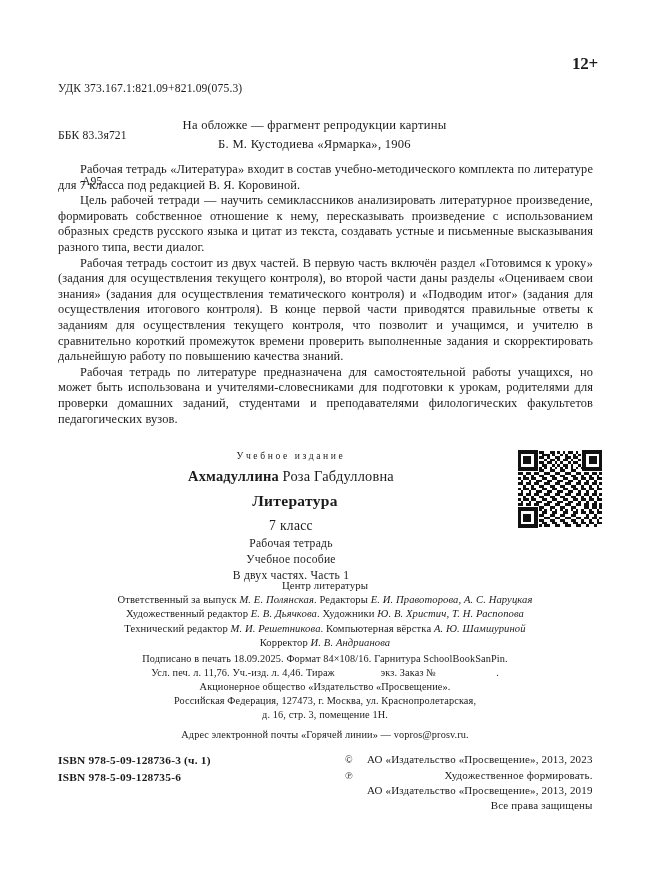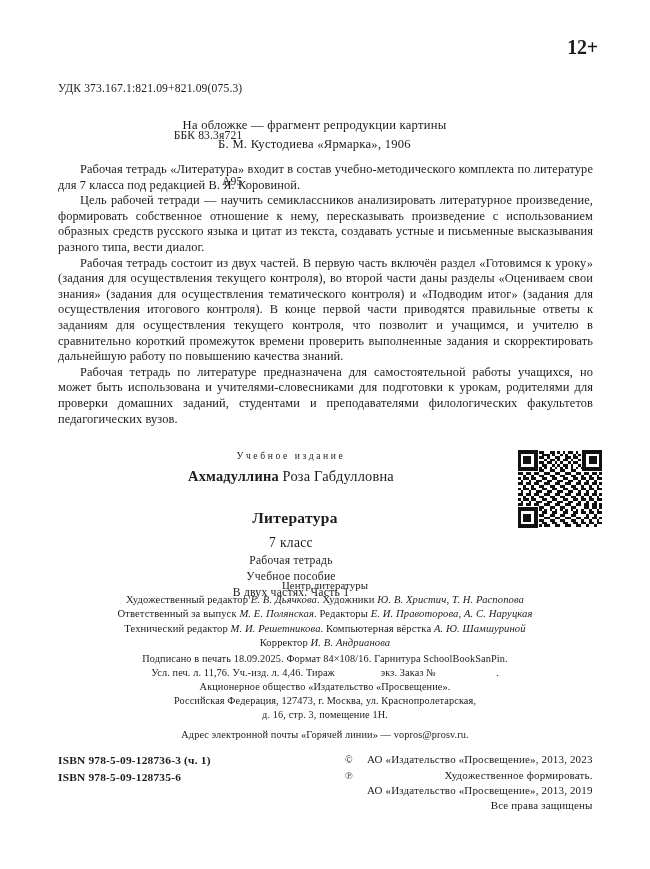--- a/index.html
+++ b/index.html
@@ -26,28 +26,28 @@
   
   .udk-block {
     position: absolute;
     left: 58px;
     top: 50px;
     font-size: 11.6px;
     line-height: 15.5px;
     letter-spacing: 0.15px;
     white-space: pre;
   }
-  .udk-line { white-space: pre; text-align: right; }
+  .udk-line { white-space: pre; }
   .udk-line.indent { padding-left: 24px; }
 
   .age-rating {
     position: absolute;
     right: 52px;
-    top: 36px;
-    font-size: 20px;
+    top: 54px;
+    font-size: 17px;
     font-weight: bold;
     letter-spacing: -0.2px;
   }
 
   
   .cover-note {
     position: absolute;
     left: 0;
     top: 116px;
     width: 629px;
@@ -95,21 +95,21 @@
     letter-spacing: 0.2px;
   }
   .imprint-author .given {
     font-weight: normal;
   }
   .imprint-title {
     font-size: 15.5px;
     font-weight: bold;
     line-height: 24px;
     letter-spacing: 0.3px;
-    margin-top: 20px;
+    margin-top: 3px;
     padding-left: 8px;
   }
   .imprint-grade {
     font-size: 13.6px;
     line-height: 21px;
     letter-spacing: 0.3px;
     margin-top: 2px;
   }
   .imprint-sub {
     font-size: 11.6px;
@@ -707,22 +707,22 @@
         <rect x="26" y="2.5" width="5" height="5" fill="#ffffff"></rect>
         <rect x="27" y="3.5" width="3" height="3" fill="#111111"></rect>
         <rect x="0" y="23.5" width="7" height="7" fill="none" stroke="#111111" stroke-width="1"></rect>
         <rect x="1" y="24.5" width="5" height="5" fill="#ffffff"></rect>
         <rect x="2" y="25.5" width="3" height="3" fill="#111111"></rect>
       </svg>
   </div>
 
   <div class="credits">
     <div class="center-line">Центр литературы</div>
+    <div><span>Ответственный за выпуск </span><i>М. Е. Полянская</i><span>. Редакторы </span><i>Е. И. Правоторова, А. С. Наруцкая</i></div>
     <div><span>Художественный редактор </span><i>Е. В. Дьячкова</i><span>. Художники </span><i>Ю. В. Христич, Т. Н. Распопова</i></div>
-    <div><span>Ответственный за выпуск </span><i>М. Е. Полянская</i><span>. Редакторы </span><i>Е. И. Правоторова, А. С. Наруцкая</i></div>
     <div><span>Технический редактор </span><i>М. И. Решетникова</i><span>. Компьютерная вёрстка </span><i>А. Ю. Шамшуриной</i></div>
     <div><span>Корректор </span><i>И. В. Андрианова</i></div>
   </div>
 
   <div class="printdata">
     <div>Подписано в печать 18.09.2025. Формат 84×108/16. Гарнитура SchoolBookSanPin.</div>
     <div><span>Усл. печ. л. 11,76. Уч.-изд. л. 4,46. Тираж</span><span class="gap-sm"></span><span>экз. Заказ №</span><span class="gap-lg"></span><span>.</span></div>
     <div>Акционерное общество «Издательство «Просвещение».</div>
     <div>Российская Федерация, 127473, г. Москва, ул. Краснопролетарская,</div>
     <div>д. 16, стр. 3, помещение 1Н.</div>

